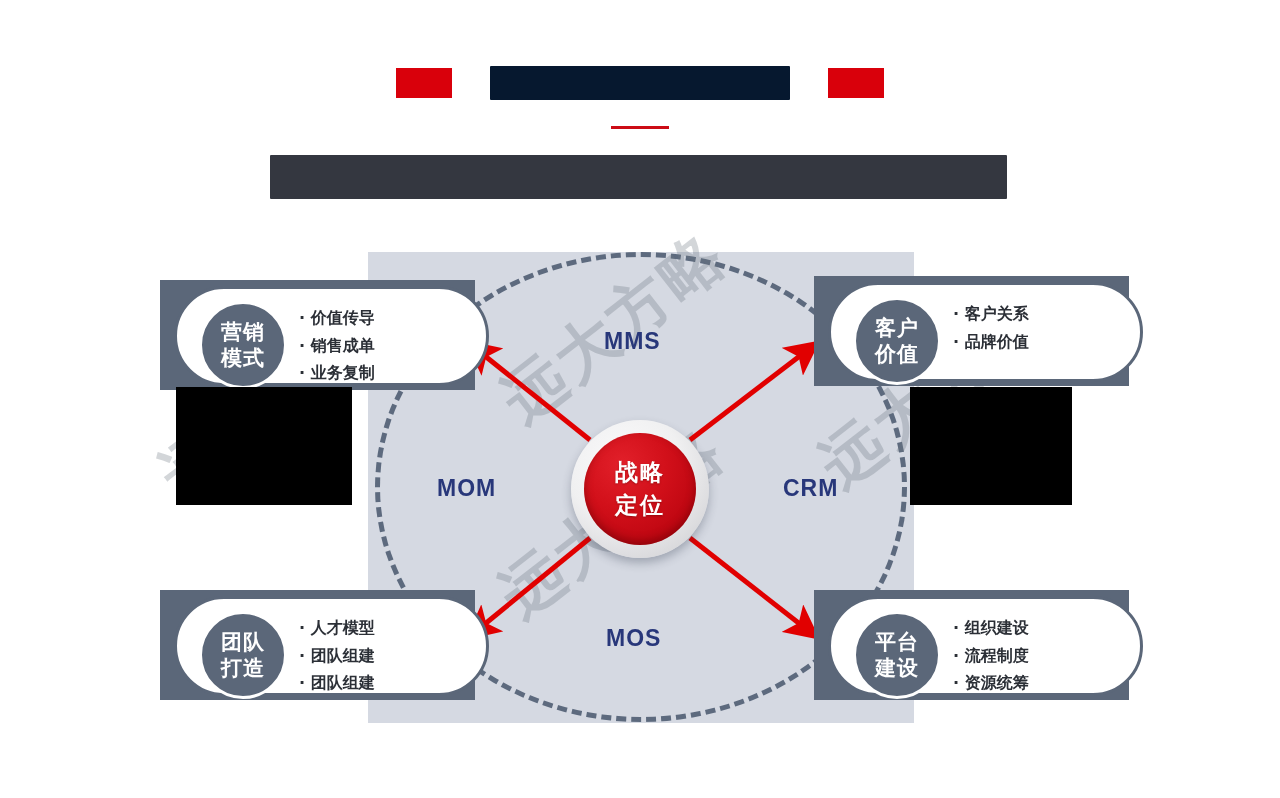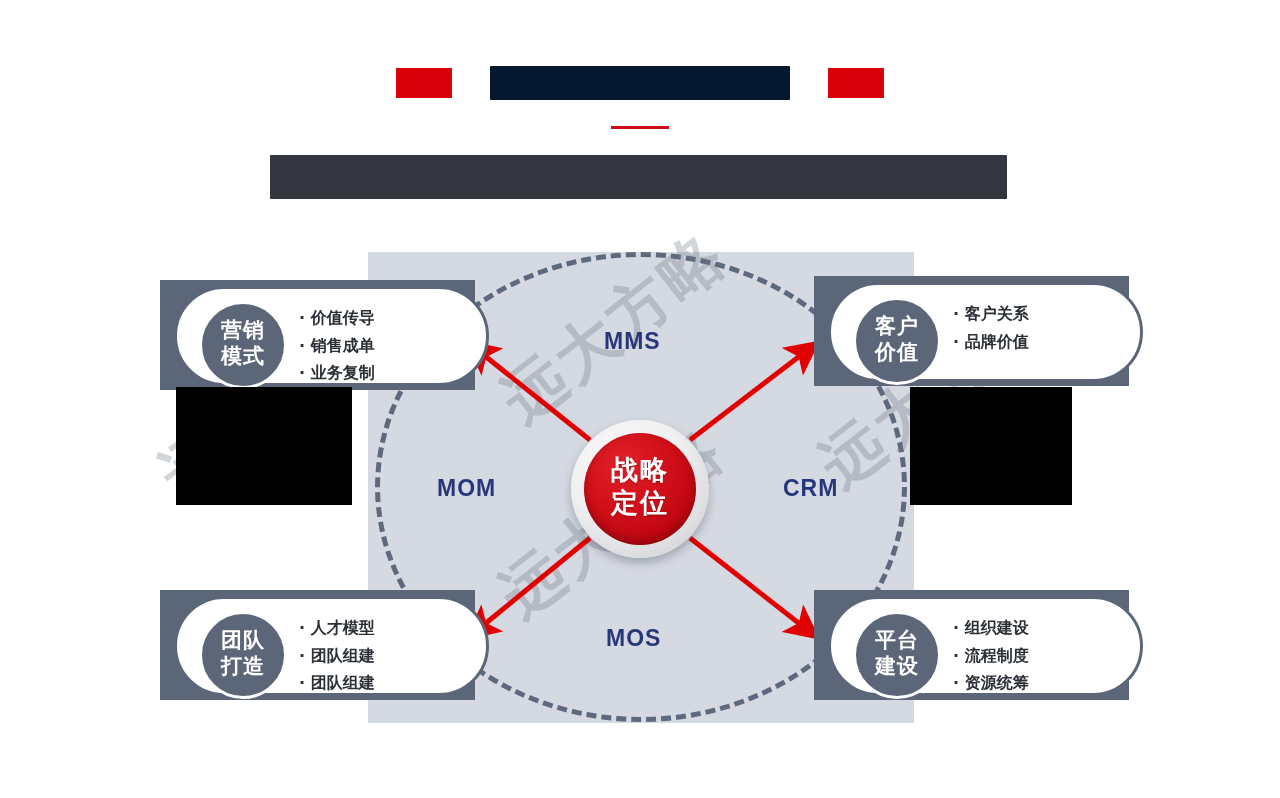--- a/index.html
+++ b/index.html
@@ -98,23 +98,23 @@
     position: absolute; left: 13px; top: 13px;
     width: 112px; height: 112px;
     border-radius: 50%;
     background: radial-gradient(circle at 34% 28%, #e2202a 0%, #d2101a 40%, #bc0510 78%, #a60009 100%);
     display: flex; flex-direction: column;
     align-items: center; justify-content: center;
     box-shadow: inset 0 -4px 8px rgba(90,0,5,0.45);
   }
   .center-disc span {
     color: #ffffff; font-weight: bold;
-    font-size: 27px; line-height: 33px; letter-spacing: 2px;
+    font-size: 23px; line-height: 33px; letter-spacing: 2px;
     text-shadow: 0 1px 2px rgba(90,0,5,0.45);
-    font-family: Liberation Mono, monospace;
+    font-family: Liberation Serif, serif;
   }
 
   
   .card { position: absolute; width: 315px; height: 110px; }
   .card .backplate {
     position: absolute; left: 0; top: 0;
     width: 315px; height: 110px;
     background: #5b6779;
   }
   .card .pill {
@@ -129,21 +129,21 @@
     width: 88px; height: 88px;
     border-radius: 50%;
     background: #5b6779;
     border: 3px solid #ffffff;
     display: flex; flex-direction: column;
     align-items: center; justify-content: center;
   }
   .card .badge span {
     color: #ffffff; font-weight: bold;
     font-size: 21px; line-height: 26px; letter-spacing: 1px;
-    font-family: Liberation Mono, monospace;
+    font-family: Liberation Serif, serif;
   }
   .card .bullets {
     position: absolute; left: 122px; top: 15px;
     width: 190px;
   }
   .card .bullets li {
     list-style: none;
     font-size: 16px; line-height: 27.5px;
     font-weight: bold; color: #2b2f36;
     font-family: "DejaVu Sans", "Liberation Sans", sans-serif;

